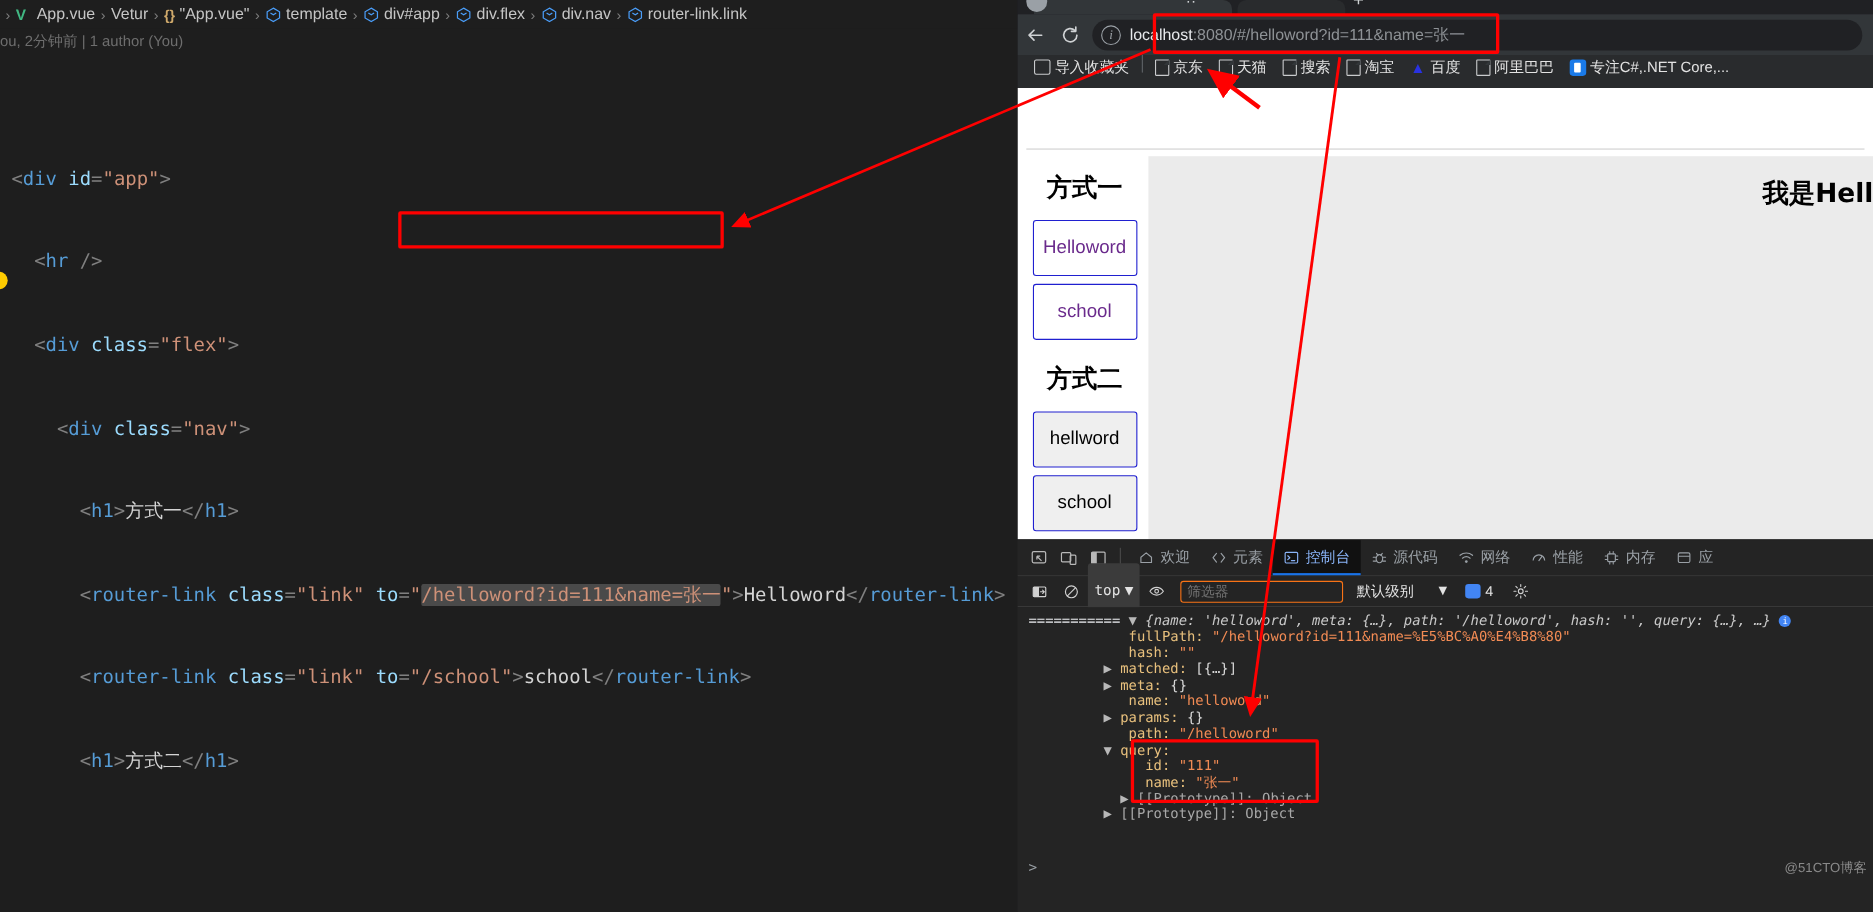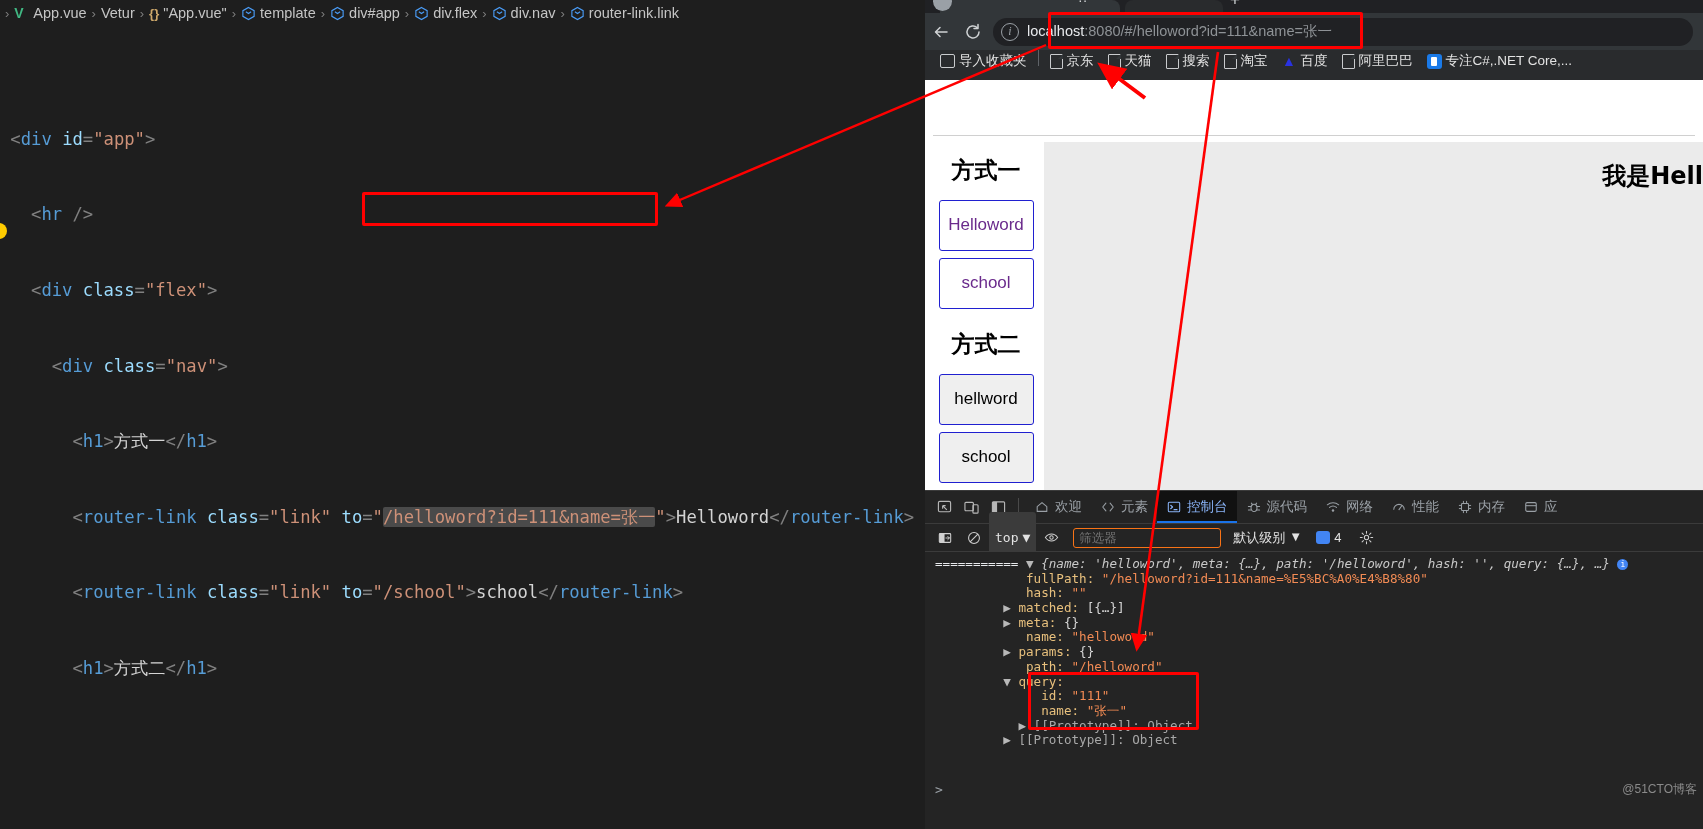--- a/index.html
+++ b/index.html
@@ -263,21 +263,21 @@
     font-family: "DejaVu Sans Mono", monospace;
   }
   .dt-filterinput {
     width: 148px; height: 20px; margin-left: 6px;
     background: transparent; border: 1px solid #f97316; border-radius: 3px;
     color: #9aa0a6; font-size: 12.5px;
     padding: 0 5px;
     font-family: "DejaVu Sans", sans-serif;
   }
   .dt-level {
-    display: flex; gap: 4px;
+    display: flex; gap: 20px;
     color: #e3e3e3; font-size: 13px; margin-left: 10px; white-space: nowrap;
   }
   .dt-badge {
     display: flex; align-items: center; gap: 4px; margin-left: 12px;
     color: #e3e3e3; font-size: 13px;
   }
   .dt-badge .bubble {
     width: 14px; height: 13px; border-radius: 3px; background: #4285f4;
     position: relative;
   }
@@ -393,20 +393,21 @@
         <span class="bc-icon">
           <svg viewBox="0 0 16 16" width="15" height="15">
               <path d="M8 1.5 14 5v6L8 14.5 2 11V5z" fill="none" stroke="#4a9df8" stroke-width="1.2"></path>
               <path d="M5.2 6.2 8 8l2.8-1.8" fill="none" stroke="#4a9df8" stroke-width="1.2"></path>
             </svg>
         </span>
         <span>router-link.link</span>
       </span>
     </div>
 
+    <div class="blameline">ou, 2分钟前 | 1 author (You)</div>
 
     <div class="code">
       <div class="lightbulb"></div>
 
       <div class="ln"> <span class="t-ang">&lt;</span><span class="t-tag">div</span> <span class="t-attr">id</span><span class="t-punc">=</span><span class="t-str">"app"</span><span class="t-ang">&gt;</span></div>
       <div class="ln">   <span class="t-ang">&lt;</span><span class="t-tag">hr</span> <span class="t-ang">/&gt;</span></div>
       <div class="ln">   <span class="t-ang">&lt;</span><span class="t-tag">div</span> <span class="t-attr">class</span><span class="t-punc">=</span><span class="t-str">"flex"</span><span class="t-ang">&gt;</span></div>
       <div class="ln">     <span class="t-ang">&lt;</span><span class="t-tag">div</span> <span class="t-attr">class</span><span class="t-punc">=</span><span class="t-str">"nav"</span><span class="t-ang">&gt;</span></div>
       <div class="ln">       <span class="t-ang">&lt;</span><span class="t-tag">h1</span><span class="t-ang">&gt;</span><span class="t-text">方式一</span><span class="t-ang">&lt;/</span><span class="t-tag">h1</span><span class="t-ang">&gt;</span></div>
       <div class="ln">       <span class="t-ang">&lt;</span><span class="t-tag">router-link</span> <span class="t-attr">class</span><span class="t-punc">=</span><span class="t-str">"link"</span> <span class="t-attr">to</span><span class="t-punc">=</span><span class="t-str">"</span><span class="t-str sel-highlight">/helloword?id=111&amp;name=张一</span><span class="t-str">"</span><span class="t-ang">&gt;</span><span class="t-text">Helloword</span><span class="t-ang">&lt;/</span><span class="t-tag">router-link</span><span class="t-ang">&gt;</span></div>

